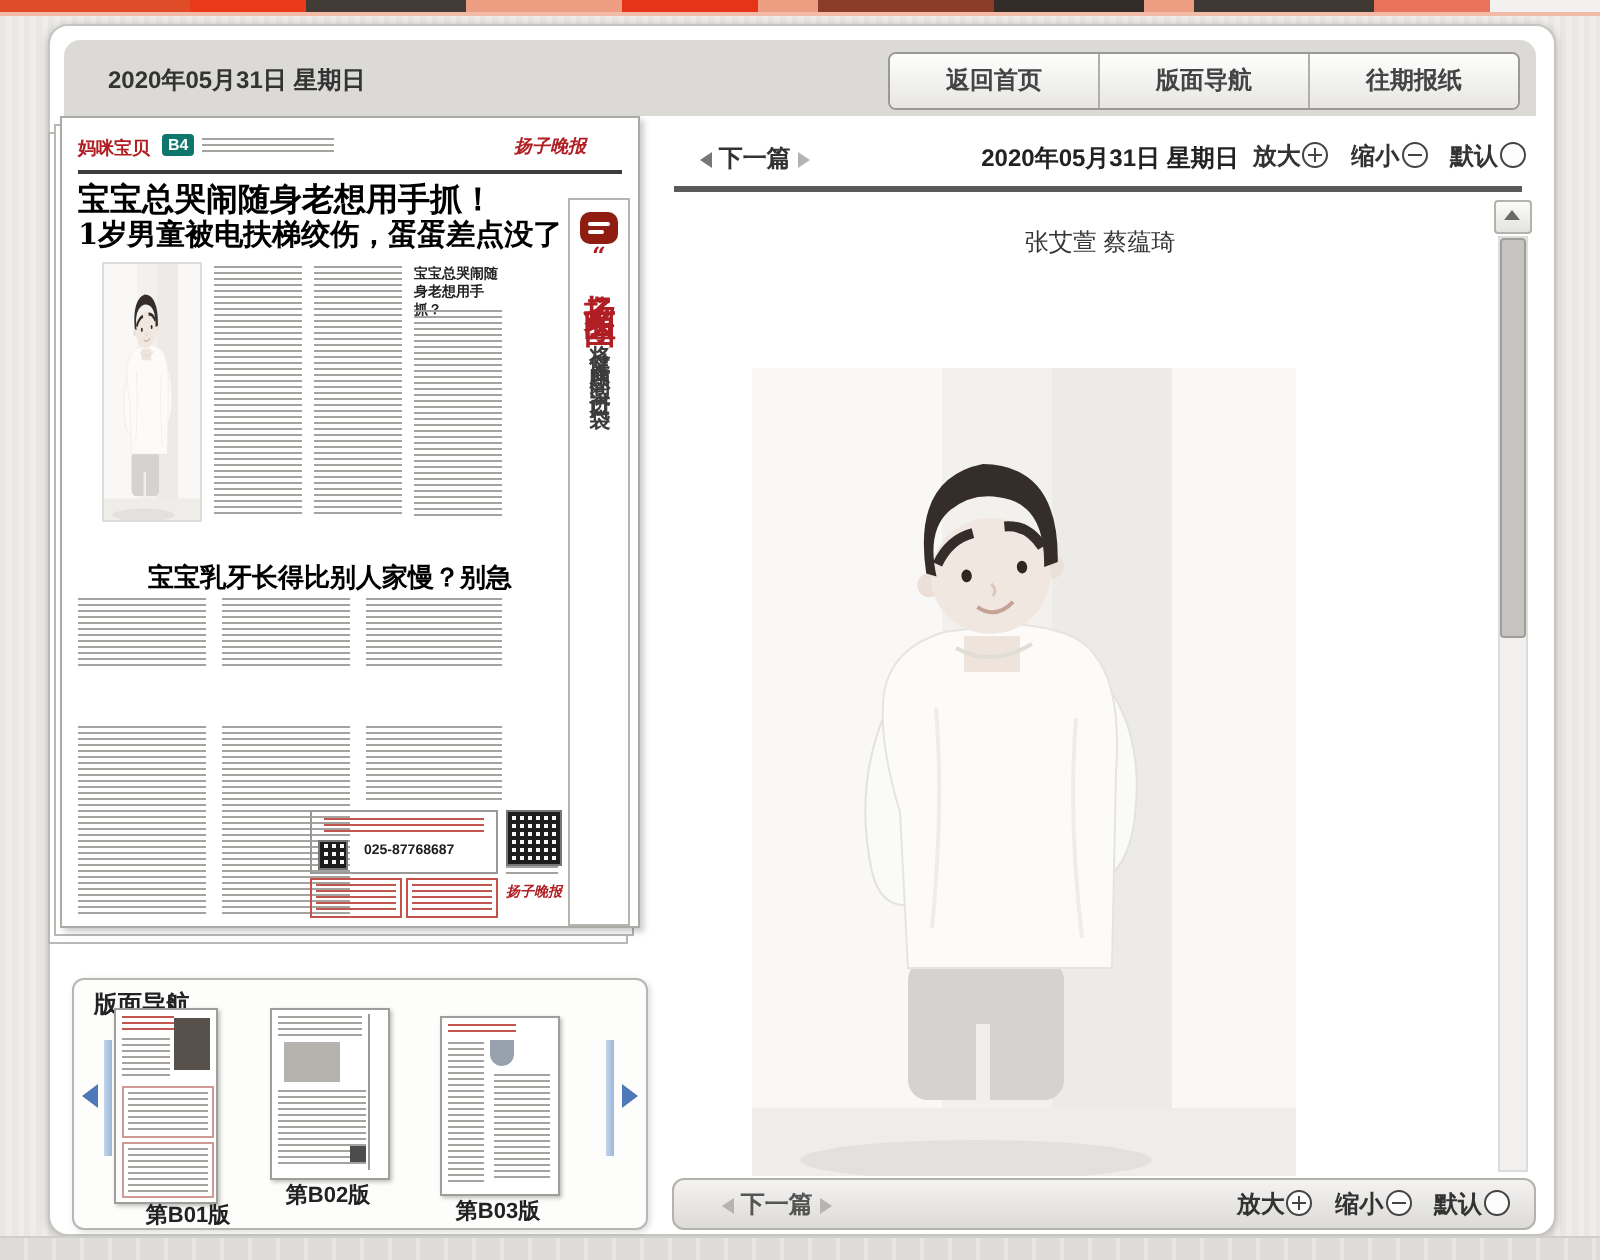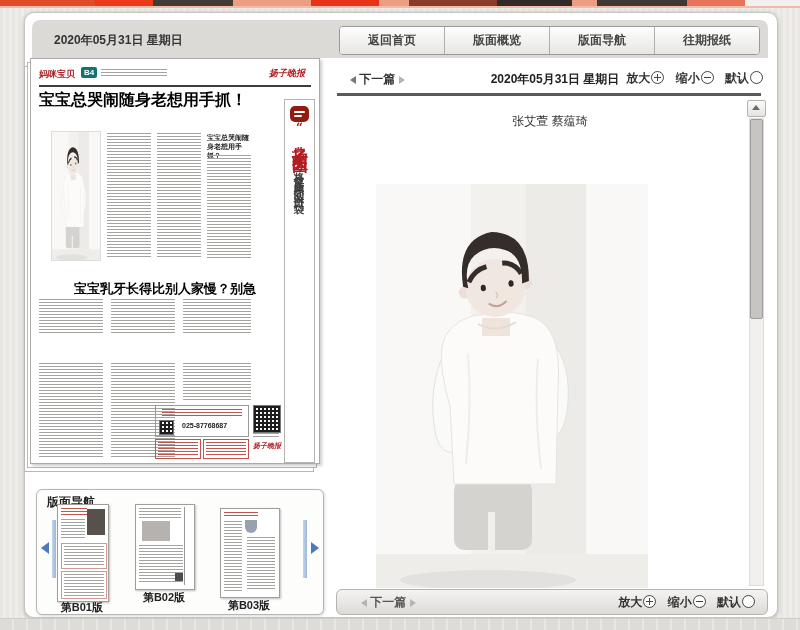--- a/index.html
+++ b/index.html
@@ -17,21 +17,21 @@
     border-radius:8px 8px 0 0;}
   .date-txt{position:absolute;left:22px;top:12px;font-size:12px;font-weight:bold;color:#333;}
   .btn-group{position:absolute;right:8px;top:6px;display:flex;border:1px solid #9a9995;border-radius:4px;overflow:hidden;background:#fff;}
   .btn-group .btn{padding:5px 28px;font-size:12px;font-weight:bold;color:#444;background:linear-gradient(#fefefe,#e7e6e2);border-left:1px solid #b0afab;cursor:pointer;white-space:nowrap;}
   .btn-group .btn:first-child{border-left:none;}
   
   .sheet{position:absolute;left:5px;top:45px;width:288px;height:404px;background:#fff;border:1px solid #b9b8b4;}
   .sheet.s2{transform:translate(-3px,4px);} .sheet.s3{transform:translate(-6px,8px);}
   .preview{position:absolute;left:5px;top:45px;width:288px;height:404px;background:#fff;
     border:1px solid #aBaaa6;border:1px solid #abaaa6;box-shadow:2px 2px 3px rgba(0,0,0,.2);}
-  .mast{position:absolute;left:8px;top:6px;right:12px;height:18px;}
+  .mast{position:absolute;left:8px;top:6px;right:24px;height:18px;}
   .mast-section{position:absolute;left:0;top:3px;font-size:9px;font-weight:bold;color:#b01f24;}
   .mast-badge{position:absolute;left:42px;top:2px;font-size:8px;font-weight:bold;color:#fff;background:#0f766e;border-radius:2px;padding:1px 3px;}
   .mast-info{position:absolute;left:62px;top:4px;width:66px;height:9px;}
   .mast-logo{position:absolute;right:2px;top:2px;font-size:9px;font-weight:bold;color:#b01f24;font-family:"DejaVu Serif","Liberation Serif",serif;font-style:italic;}
   .mast-rule{position:absolute;left:8px;right:8px;top:26px;height:2px;background:#3c3c3c;}
   .serifhead{font-family:"DejaVu Serif","Liberation Serif",serif;font-weight:700;color:#000;white-space:nowrap;}
   .h1a{position:absolute;left:8px;top:31px;font-size:16px;}
   .h1b{position:absolute;left:8px;top:49px;font-size:14.5px;}
   .h2{position:absolute;left:8px;top:221px;font-size:13px;margin-left:35px;}
   .h3{position:absolute;left:8px;top:285px;font-size:13px;}
@@ -119,39 +119,39 @@
     <div style="width:58px;background:#e8735a"></div>
     <div style="width:55px;background:#f2f1ef"></div>
   </div>
 
   <div class="container">
 
     <div class="topbar">
       <span class="date-txt">2020年05月31日 星期日</span>
       <div class="btn-group">
         <span class="btn">返回首页</span>
-        <span class="btn">版面概览</span>
         <span class="btn">版面导航</span>
         <span class="btn">往期报纸</span>
       </div>
     </div>
 
     <div class="sheet s3"></div>
     <div class="sheet s2"></div>
 
     <div class="preview">
       <div class="mast">
         <span class="mast-section">妈咪宝贝</span>
         <span class="mast-badge">B4</span>
         <span class="mast-info tx"></span>
         <span class="mast-logo">扬子晚报</span>
       </div>
       <div class="mast-rule"></div>
 
       <div class="serifhead h1a">宝宝总哭闹随身老想用手抓！</div>
+      <div class="serifhead h1b">1岁男童被电扶梯绞伤，蛋蛋差点没了</div>
 
       <svg class="kidphoto-sm" viewBox="0 0 272 404" preserveAspectRatio="none">
           <use href="#kidscene"></use>
         </svg>
       <div class="tx" style="position:absolute;left:76px;top:74px;width:44px;height:126px;"></div>
       <div class="tx" style="position:absolute;left:126px;top:74px;width:44px;height:126px;"></div>
       <div class="subhead">宝宝总哭闹随身老想用手抓？</div>
       <div class="tx" style="position:absolute;left:176px;top:96px;width:44px;height:104px;"></div>
 
       <div class="serifhead h2">宝宝乳牙长得比别人家慢？别急</div>
@@ -202,21 +202,21 @@
         <div class="abs tx-red" style="left:3px;top:3px;width:26px;height:8px;"></div>
         <div class="abs" style="right:3px;top:4px;width:18px;height:26px;background:#57504b;"></div>
         <div class="abs tx" style="left:3px;top:14px;width:24px;height:20px;"></div>
         <div class="abs" style="left:3px;top:38px;width:44px;height:24px;border:1px solid #d09a94;">
             <div class="tx" style="position:absolute;inset:2px;"></div>
           </div>
         <div class="abs" style="left:3px;top:66px;width:44px;height:26px;border:1px solid #d09a94;">
             <div class="tx" style="position:absolute;inset:2px;"></div>
           </div>
       </div>
-      <div class="th-cap" style="left:0;top:110px;width:66px;text-align:right;">第B01版</div>
+      <div class="th-cap" style="left:24px;top:110px;width:66px;">第B01版</div>
 
       <div class="thumb" style="left:98px;top:14px;width:58px;height:84px;">
         <div class="abs tx" style="left:3px;top:3px;width:42px;height:10px;"></div>
         <div class="abs" style="left:6px;top:16px;width:28px;height:20px;background:#b6b3ae;"></div>
         <div class="abs tx" style="left:3px;top:40px;width:44px;height:38px;"></div>
         <div class="abs" style="right:2px;top:2px;width:7px;height:78px;border-left:1px solid #999;"></div>
         <div class="abs" style="right:11px;bottom:8px;width:8px;height:8px;background:#4c4c4c;"></div>
       </div>
       <div class="th-cap" style="left:90px;top:100px;width:74px;">第B02版</div>
 

